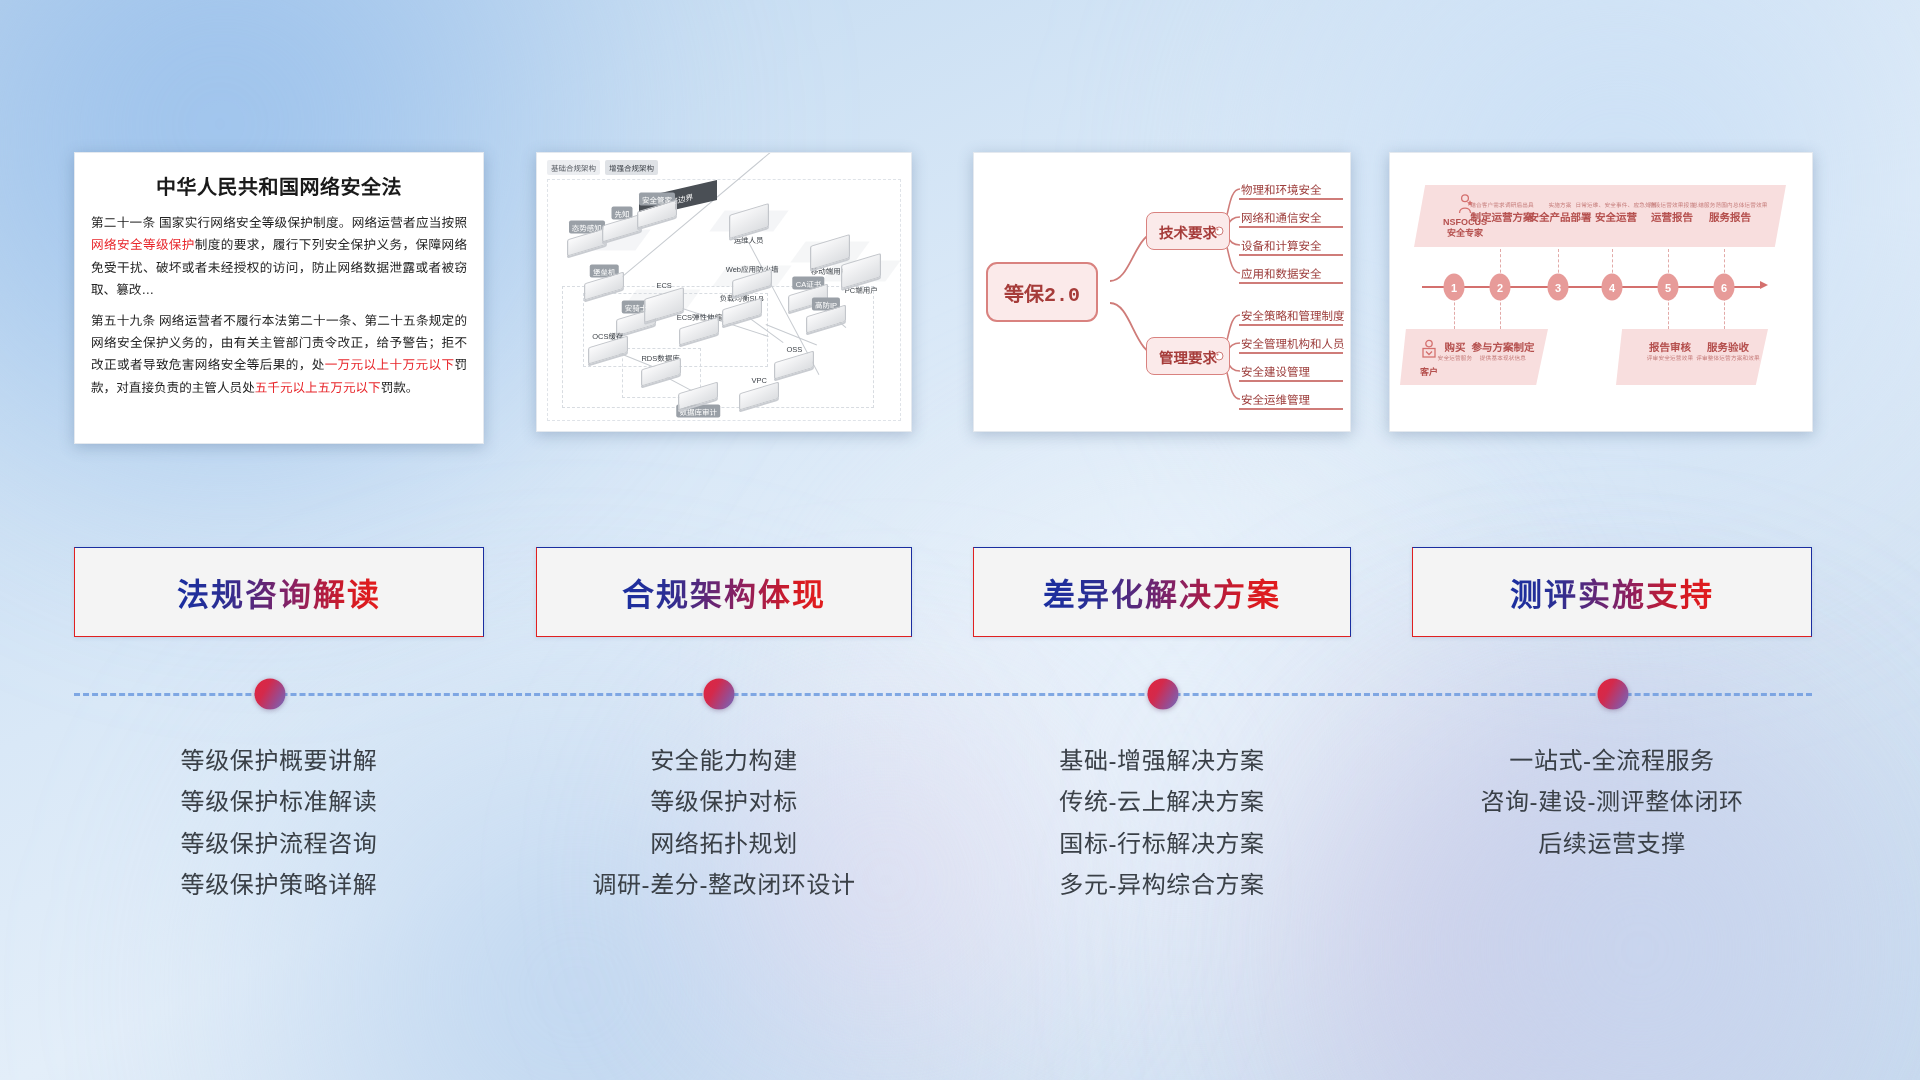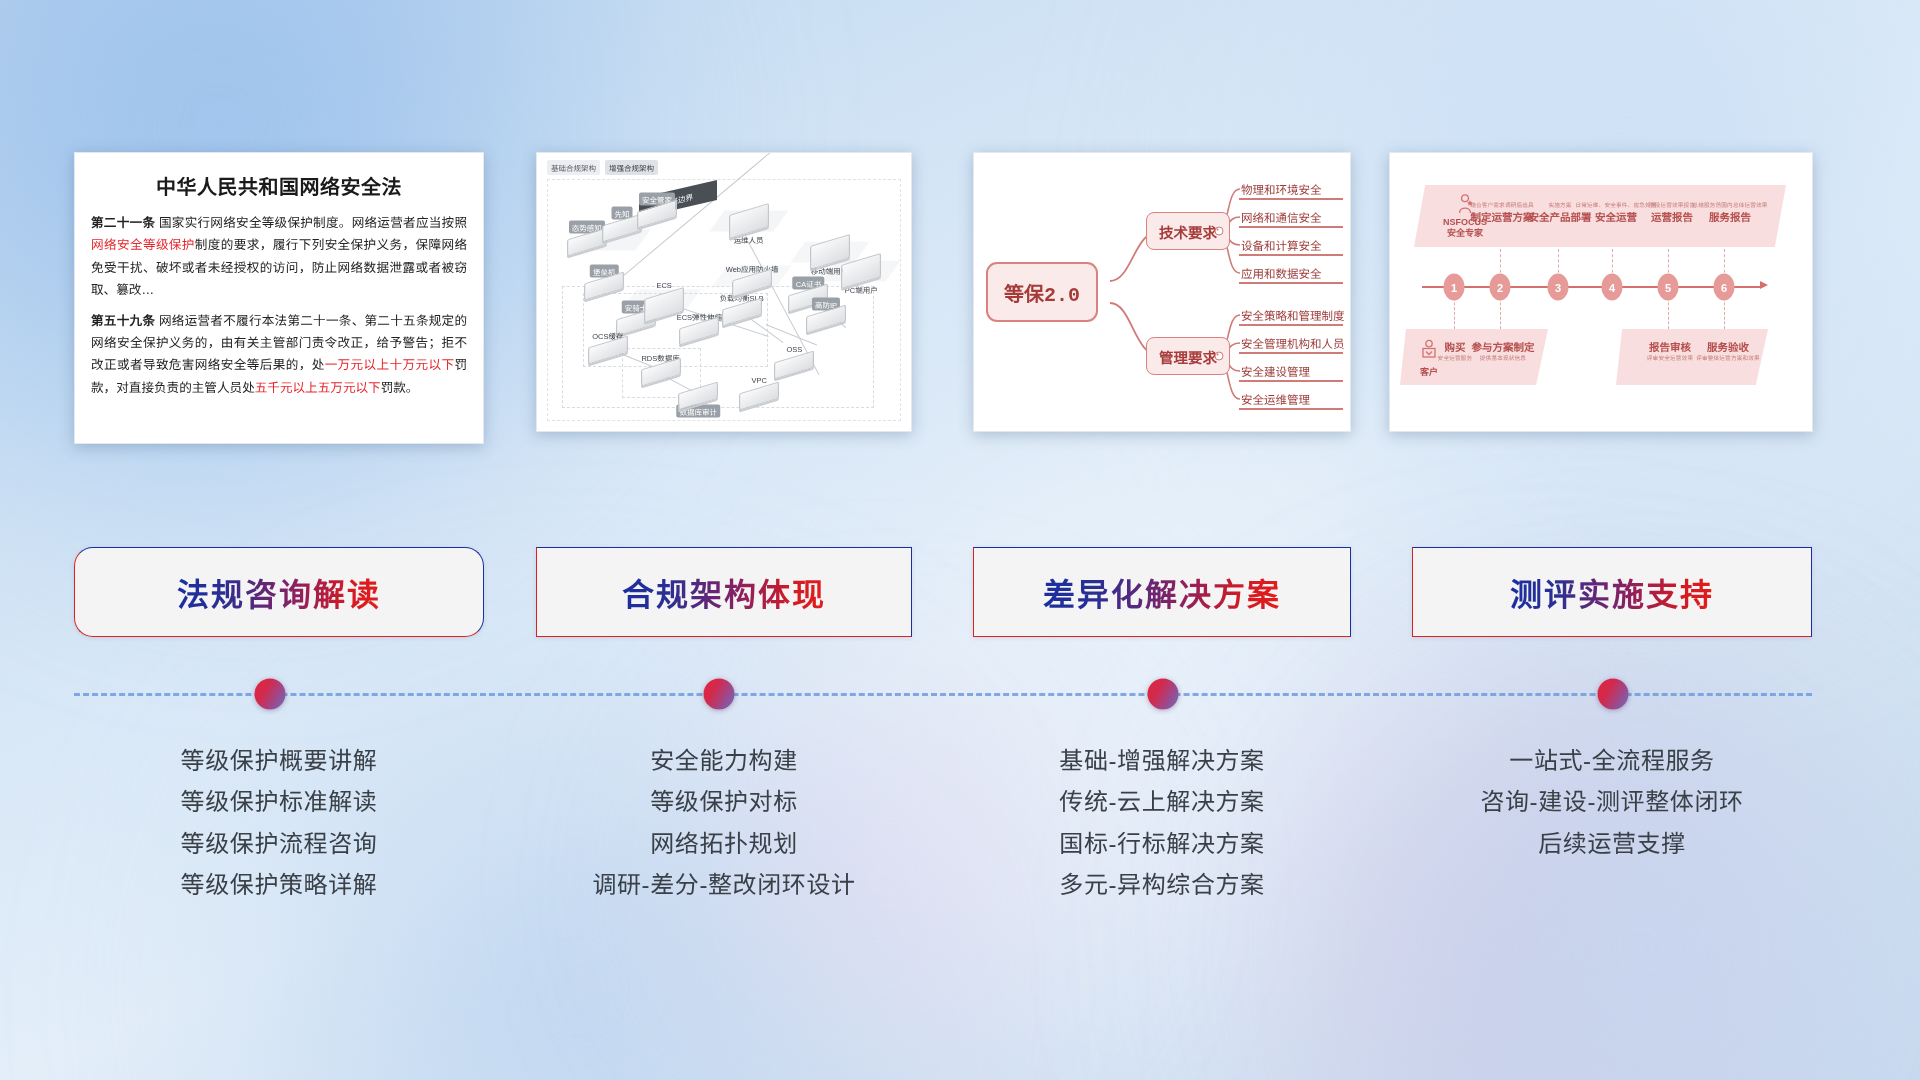--- a/index.html
+++ b/index.html
@@ -34,21 +34,21 @@
   }
   .thumb-1{left:74px;width:410px;height:292px;}
   .thumb-2{left:536px;width:376px;height:280px;}
   .thumb-3{left:973px;width:378px;height:280px;}
   .thumb-4{left:1389px;width:424px;height:280px;}
 
   
   .law{padding:14px 16px 8px 16px;box-sizing:border-box;height:100%;}
   .law-title{text-align:center;font-size:20px;font-weight:bold;color:#1a1a1a;margin:4px 0 12px;letter-spacing:.5px;}
   .law-p{font-size:12.6px;line-height:1.78;color:#222;text-align:justify;margin:0 0 8px;}
-  .law-p .art{font-weight:bold;}
+  .law-p .art{font-weight:normal;}
   .law-p .red{color:#e8262b;}
 
   
   .arch{position:relative;width:100%;height:100%;background:#fff;}
   .arch-tabs{position:absolute;left:10px;top:7px;display:flex;gap:5px;}
   .arch-tab{font-size:7.5px;color:#5a5f66;background:#eceef1;padding:2px 4px;border-radius:2px;white-space:nowrap;}
   .arch-tab.sel{background:#dfe2e6;color:#3a3f46;}
   .arch-canvas{position:absolute;left:10px;top:26px;right:10px;bottom:10px;border:1px dashed #dfe3e8;}
   .node{position:absolute;transform:translate(-50%,-50%);}
   .node .box{
@@ -131,21 +131,21 @@
     border-top-color:#1a2ea0;border-right-color:#1a2ea0;
     display:flex;align-items:center;justify-content:center;
     box-shadow:0 1px 4px rgba(60,90,130,.14);
   }
   .banner-txt{
     font-size:32px;font-weight:bold;letter-spacing:2px;
     background:linear-gradient(90deg,#1a2ea0 0%,#2a2f94 22%,#8c2060 58%,#d51a22 85%,#e31d1d 100%);
     -webkit-background-clip:text;background-clip:text;color:transparent;
     -webkit-text-fill-color:transparent;
   }
-  .banner-1{left:74px;width:410px;border-radius:19px;}
+  .banner-1{left:74px;width:410px;}
   .banner-2{left:536px;width:376px;}
   .banner-3{left:973px;width:378px;}
   .banner-4{left:1412px;width:400px;}
 
   
   .tl-line{
     position:absolute;left:74px;top:693px;width:1738px;height:0;
     border-top:3px dashed #6f9ce0;opacity:.85;
   }
   .tl-dot{

